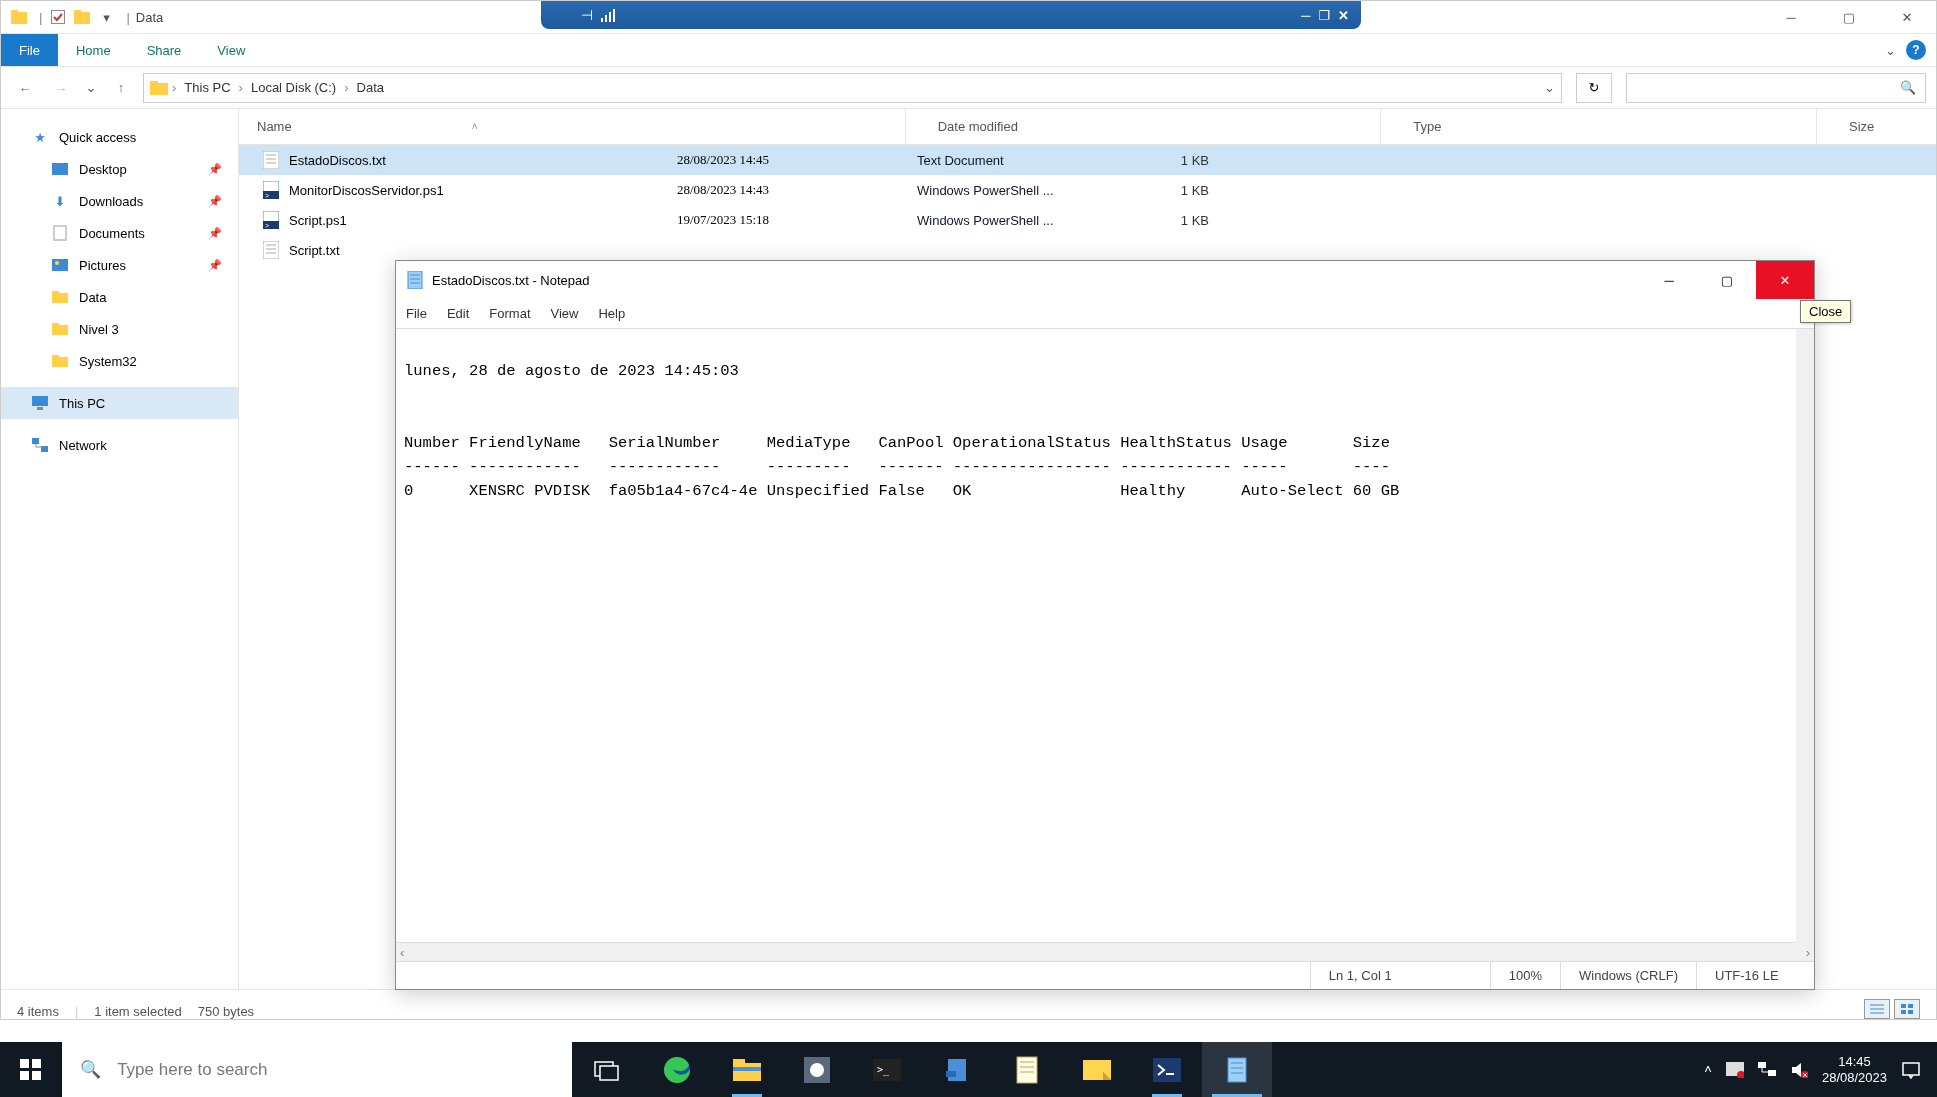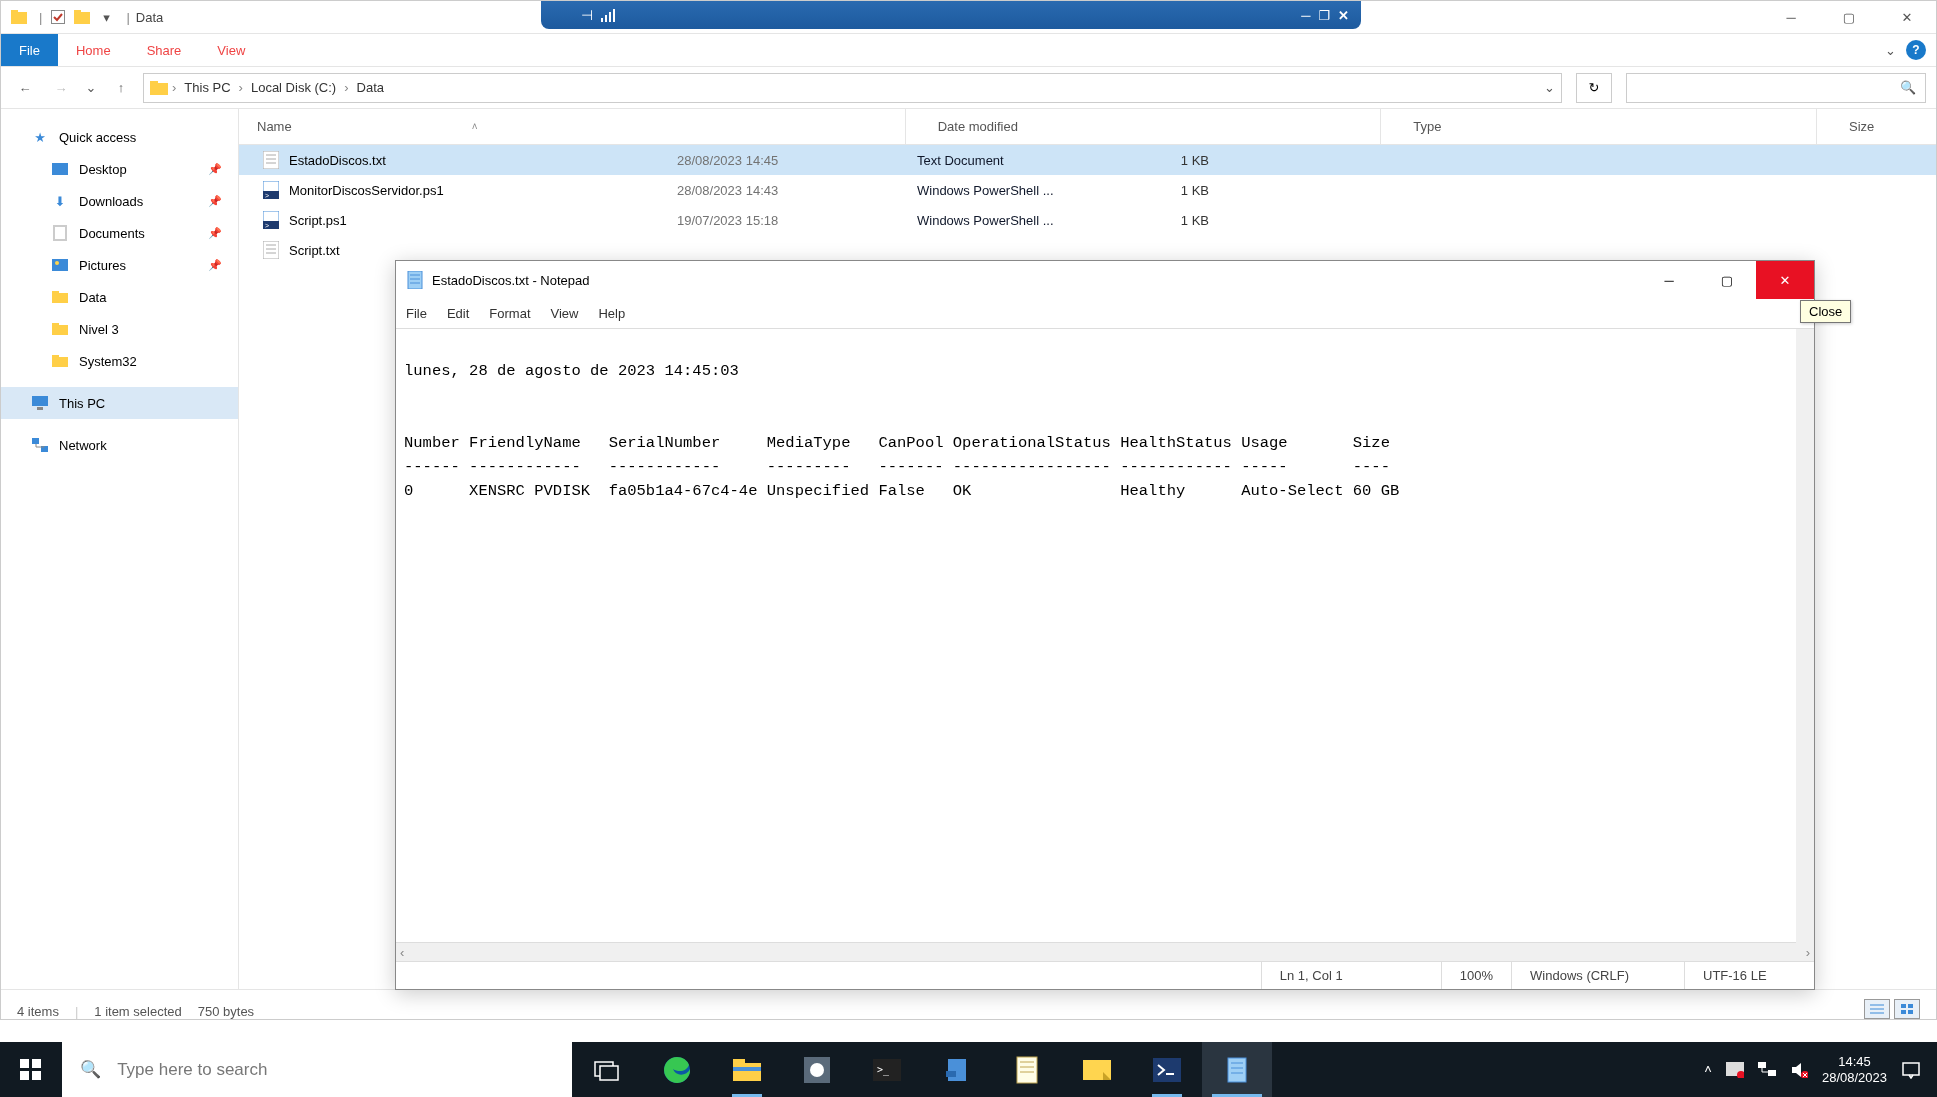--- a/index.html
+++ b/index.html
@@ -15,21 +15,21 @@
 .titlebar .tb-title { color: #444; }
 .win-ctrls { position: absolute; right: 0; top: 0; display: flex; }
 .win-ctrls div { width: 58px; height: 33px; display: flex; align-items: center; justify-content: center; color: #555; }
 
 
 .bluestrip { position: absolute; top: 0; left: 540px; width: 820px; height: 28px; background: linear-gradient(180deg,#2a6ab0,#1d5a9e); border-radius: 0 0 8px 8px; display: flex; align-items: center; color: #fff; padding-left: 40px; gap: 8px; }
 .bluestrip .bs-right { margin-left: auto; display: flex; gap: 8px; padding-right: 12px; }
 
 
 .ribbon { height: 33px; display: flex; align-items: stretch; border-bottom: 1px solid #e5e5e5; }
-.ribbon .tab { padding: 0 18px; display: flex; align-items: center; color: #ef4444; }
+.ribbon .tab { padding: 0 18px; display: flex; align-items: center; color: #0f766e; }
 .ribbon .tab.file { background: #1979ca; color: #fff; }
 .ribbon-right { margin-left: auto; display: flex; align-items: center; padding-right: 10px; gap: 10px; }
 .help-circle { width: 20px; height: 20px; border-radius: 50%; background: #1979ca; color: #fff; display: flex; align-items: center; justify-content: center; font-size: 12px; font-weight: bold; }
 
 
 .navbar { height: 42px; display: flex; align-items: center; padding: 0 10px; gap: 8px; border-bottom: 1px solid #e5e5e5; }
 .nav-btn { width: 28px; height: 28px; display: flex; align-items: center; justify-content: center; color: #555; }
 .address { flex: 1; height: 30px; border: 1px solid #ccc; display: flex; align-items: center; padding: 0 6px; gap: 4px; }
 .address .crumb { color: #333; padding: 0 4px; }
 .address .crumb-sep { color: #888; }
@@ -50,21 +50,21 @@
 .col-name { width: 430px; padding-left: 18px; display: flex; align-items: center; position: relative; }
 .col-date { width: 240px; padding-left: 8px; }
 .col-type { width: 200px; padding-left: 8px; }
 .col-size { width: 120px; text-align: right; padding-right: 20px; }
 .col-sep { border-left: 1px solid #e5e5e5; height: 100%; display: flex; align-items: center; padding-left: 32px; }
 .sort-ind { position: absolute; right: 8px; color: #888; font-size: 10px; margin-left: auto; }
 
 .file-row { display: flex; height: 30px; align-items: center; }
 .file-row.selected { background: #cde4f7; }
 .file-row .fr-name { width: 430px; padding-left: 24px; display: flex; align-items: center; gap: 8px; }
-.file-row .fr-date { width: 240px; padding-left: 8px; color: #737373; }
+.file-row .fr-date { width: 240px; padding-left: 8px; color: #000000; font-family: Liberation Serif, serif; }
 .file-row .fr-type { width: 200px; padding-left: 8px; color: #0f172a; }
 .file-row .fr-size { width: 120px; text-align: right; padding-right: 20px; color: #333; }
 .file-icon { width: 18px; height: 18px; display: inline-flex; }
 
 
 .statusbar { position: absolute; bottom: 0; left: 0; right: 0; height: 30px; border-top: 1px solid #e5e5e5; display: flex; align-items: flex-end; padding: 0 16px; gap: 16px; color: #555; }
 .statusbar .sb-right { margin-left: auto; display: flex; gap: 4px; }
 .view-btn { width: 26px; height: 20px; border: 1px solid #999; display: flex; align-items: center; justify-content: center; background: #e8f0f8; }
 
 
@@ -408,21 +408,21 @@
   <div class="np-scroll-v"></div>
   <div class="np-scroll-h">
       <span>‹</span>
       <span>›</span>
     </div>
   <div class="np-status">
     <div class="spacer"></div>
     <div style="width:180px;">Ln 1, Col 1</div>
     <div>100%</div>
     <div>Windows (CRLF)</div>
-    <div style="width:130px;margin-left:37px;">UTF-16 LE</div>
+    <div style="width:118px;">UTF-16 LE</div>
   </div>
 </div>
 
 <div class="tooltip">Close</div>
 
 <div class="taskbar">
   <div class="start-btn">
     <svg width="22" height="22">
         <rect width="9" height="9" fill="#fff"></rect>
         <rect x="12" width="9" height="9" fill="#fff"></rect>

